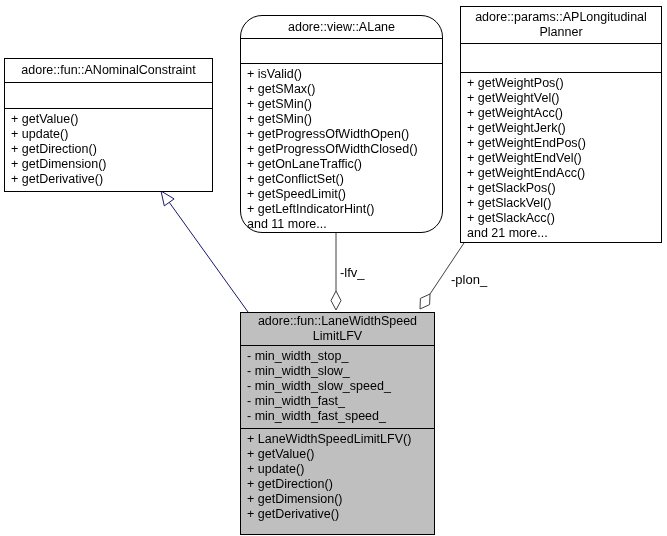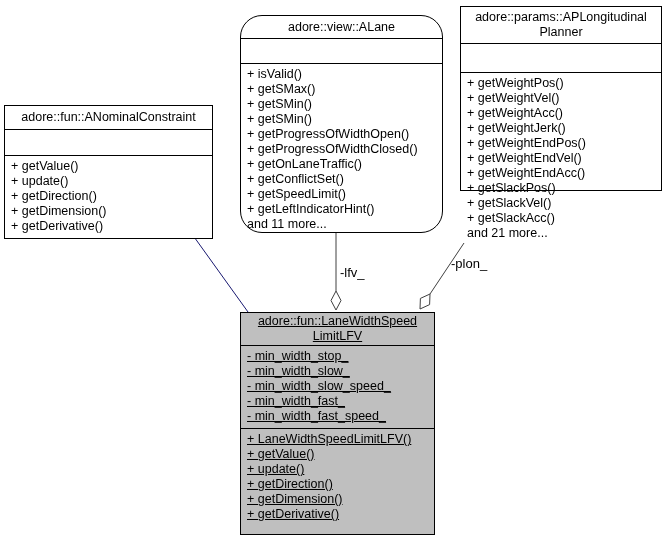--- a/index.html
+++ b/index.html
@@ -36,45 +36,45 @@
   }
   .class-box .box-attrs,
   .class-box .box-methods {
     box-sizing: border-box;
     padding: 3px 6px;
     text-align: left;
   }
   .class-box .box-attrs { border-bottom: 1px solid #000000; }
   .member-line { white-space: nowrap; }
 
-  #box-nominal { left: 4px;   top: 58px;  width: 209px; height: 134px; margin-top: 47px; }
+  #box-nominal { left: 4px;   top: 58px;  width: 209px; height: 134px; }
   #box-nominal .box-title  { height: 24px; }
   #box-nominal .box-attrs  { height: 26px; }
 
   #box-alane { left: 240px; top: 15px;  width: 203px; height: 218px; border-radius: 22px; }
   #box-alane .box-title  { height: 23px; }
   #box-alane .box-attrs  { height: 25px; }
 
-  #box-planner { left: 460px; top: 6px; width: 202px; height: 185px; }
+  #box-planner { left: 460px; top: 6px; width: 202px; height: 237px; }
   #box-planner .box-title { height: 37px; }
   #box-planner .box-attrs { height: 29px; }
 
-  #box-lfv { left: 240px; top: 312px; width: 195px; height: 223px; background: #bfbfbf; text-decoration: underline; }
+  #box-lfv { left: 240px; top: 312px; width: 195px; height: 223px; background: #bfbfbf; }
   #box-lfv .box-title { height: 33px; }
   #box-lfv .box-attrs { height: 83px; }
 
   .edge-label {
     position: absolute;
     font-size: 13px;
     line-height: 15px;
     white-space: nowrap;
     background: transparent;
   }
   #label-lfv  { left: 340px; top: 265px; }
-  #label-plon { left: 451px; top: 256px; }
+  #label-plon { left: 451px; top: 272px; }
 </style>
 </head>
 <body>
 
 <div id="canvas">
 
   <svg id="edge-layer" width="667" height="536" viewBox="0 0 667 536" xmlns="http://www.w3.org/2000/svg">
 
     <g>
       <line x1="248" y1="312" x2="169" y2="202" stroke="#191970" stroke-width="1"></line>

